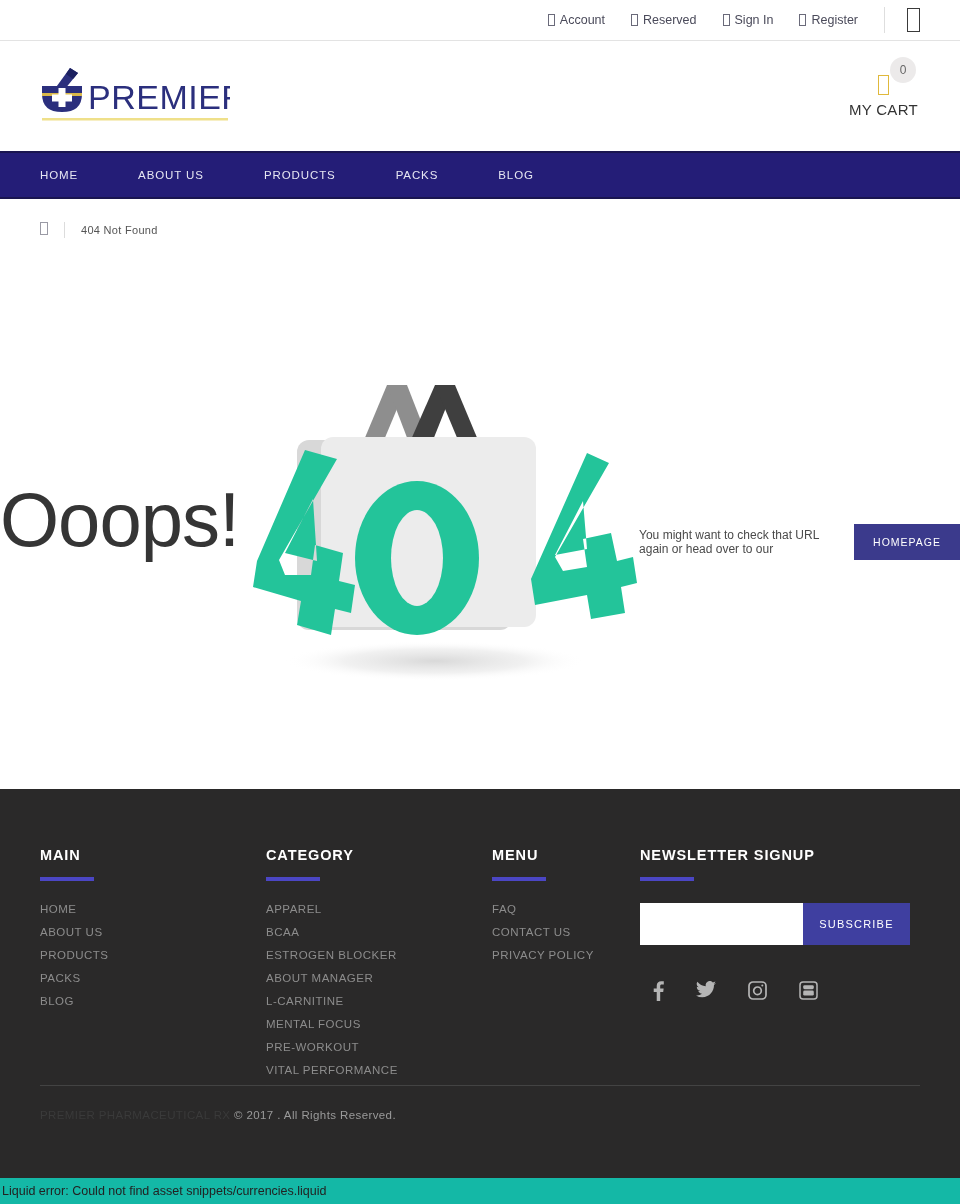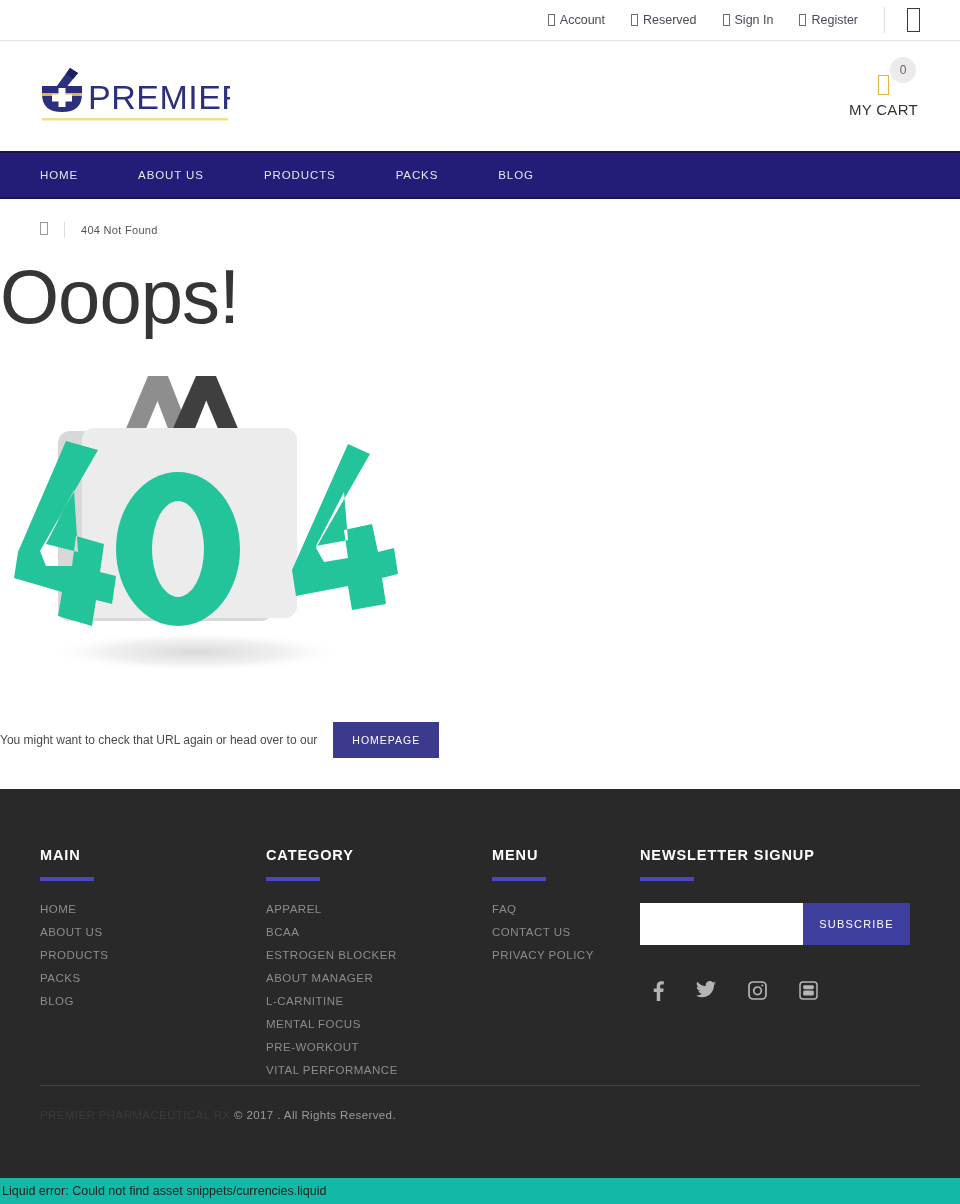--- a/index.html
+++ b/index.html
@@ -114,21 +114,21 @@
     display:inline-block;
     width:8px; height:13px;
     border:1px solid #9a9aa5;
   }
   .bc-sep { width:1px; height:16px; background:#dcdcdc; margin:0 16px; }
   .bc-current { font-size:11px; color:#555; letter-spacing:.3px; }
 
   
   .main404 {
     flex:1;
-    display:flex; flex-direction:column; align-items:flex-start;
+    display:flex; flex-direction:row; align-items:center;
     padding-top:8px;
   }
   .oops {
     font-size:76px;
     font-weight:400;
     color:#353535;
     letter-spacing:-1px;
     line-height:1.25;
   }
   .graphic-wrap {

